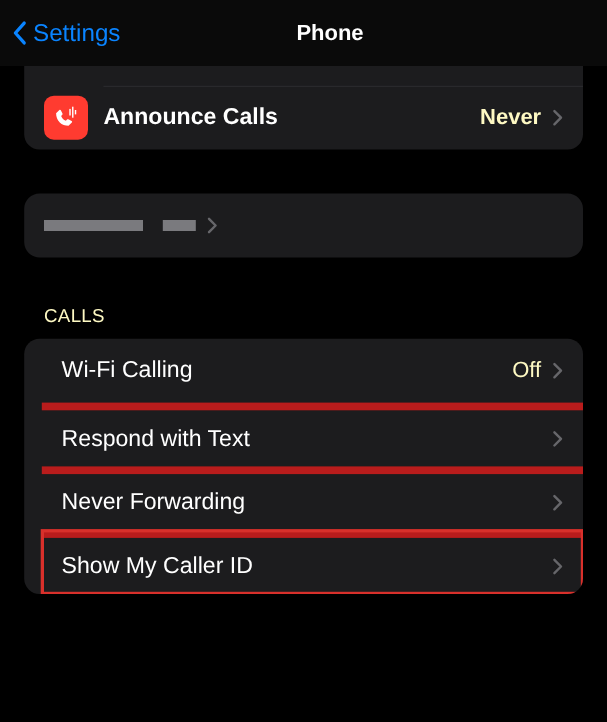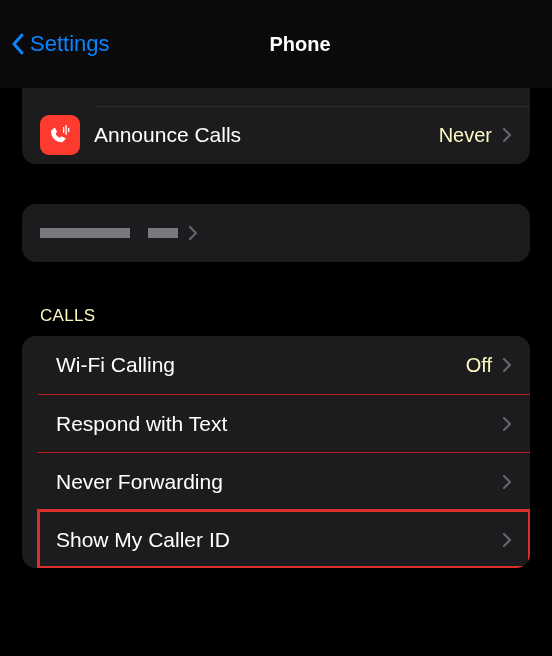--- a/index.html
+++ b/index.html
@@ -5,21 +5,21 @@
     * { margin: 0; padding: 0; box-sizing: border-box; }
     body {
       width: 552px;
       height: 656px;
       background: #000;
       font-family: -apple-system, "SF Pro Text", "Helvetica Neue", Arial, sans-serif;
       color: #fff;
       overflow: hidden;
     }
     .nav-bar {
-      height: 88px;
+      height: 60px;
       display: flex;
       align-items: center;
       justify-content: center;
       position: relative;
       background: rgba(20,20,20,0.5);
     }
     .back-button {
       position: absolute;
       left: 10px;
       display: flex;
@@ -44,21 +44,21 @@
       margin-top: 40px;
     }
     .row {
       display: flex;
       align-items: center;
       min-height: 58px;
       padding: 0 18px;
       position: relative;
       cursor: pointer;
     }
-    .row + .row { border-top: 1px solid #b91c1c; }
+    .row + .row { border-top: 7px solid #b91c1c; }
     .row .icon-slot {
       width: 40px;
       height: 40px;
       border-radius: 9px;
       display: flex;
       align-items: center;
       justify-content: center;
       margin-right: 14px;
       flex-shrink: 0;
     }
@@ -96,20 +96,21 @@
     .redacted .b1 { width: 90px; }
     .redacted .b2 { width: 30px; }
     .highlight {
       outline: 3px solid #d9302b;
       outline-offset: -2px;
       align-items: center;
     }
     .cut-top {
       border-radius: 0 0 14px 14px;
       margin-top: 0;
+      font-weight: bold;
     }
     .cut-top .row:first-child { min-height: 24px; padding-top:0; padding-bottom:0;}
     .cut-top .row:first-child .row-label,
     .cut-top .row:first-child .icon-slot { visibility: hidden; height: 12px;}
   </style>
 </head>
 <body>
 
 <div class="nav-bar">
   <div class="back-button">

